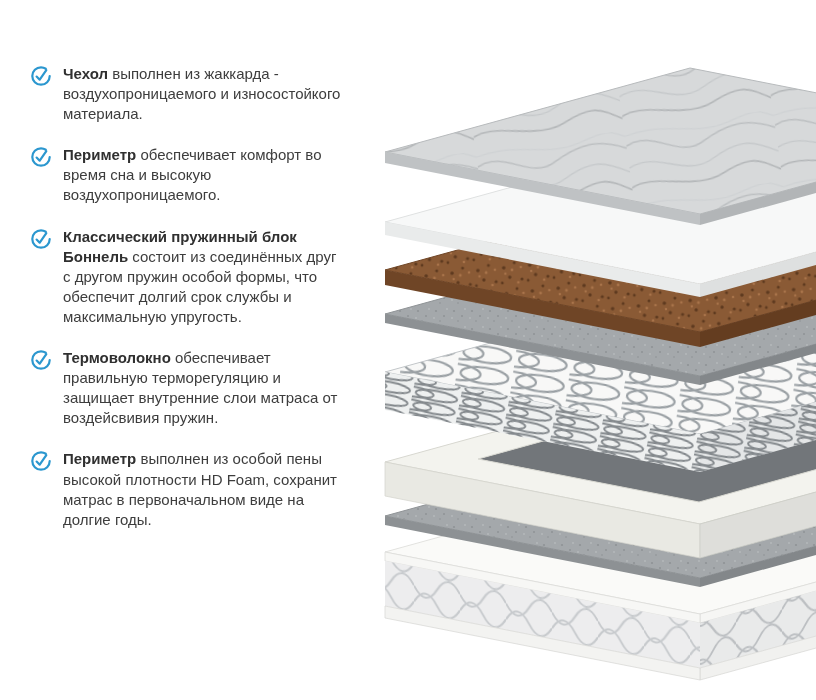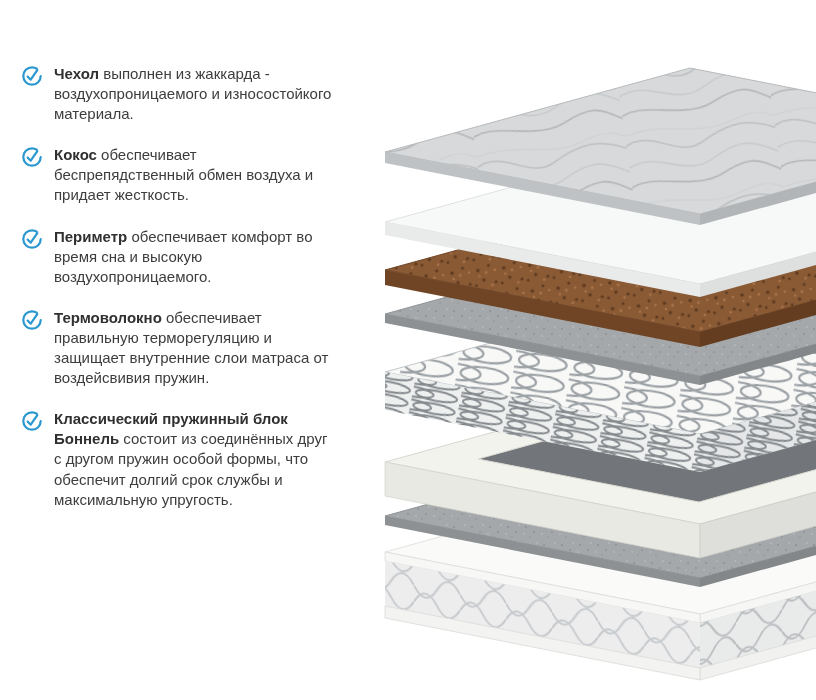--- a/index.html
+++ b/index.html
@@ -4,21 +4,21 @@
 <style>
   html,body{margin:0;padding:0;}
   body{
     width:816px;height:700px;background:#ffffff;
     font-family:"Liberation Sans", sans-serif;
     overflow:hidden;position:relative;
   }
   .canvas{position:relative;width:816px;height:700px;background:#ffffff;}
   svg.illustration{position:absolute;left:0;top:0;width:816px;height:700px;}
   .features{
-    position:absolute;left:21px;top:64px;width:318px;
+    position:absolute;left:30px;top:64px;width:318px;
     display:flex;flex-direction:column;gap:21px;z-index:2;
   }
   .feature{display:flex;gap:11px;align-items:flex-start;}
   .icon{flex:0 0 auto;margin-top:1px;width:22px;height:22px;}
   .feature-text{
     margin:0;font-size:15px;line-height:1.34;color:#3d3d3d;
   }
   .feature-text b{font-weight:bold;color:#303030;}
 </style>
 </head>
@@ -152,55 +152,55 @@
     <div class="feature">
       <span class="icon">
         <svg viewBox="0 0 24 24" width="22" height="22">
           <circle cx="12" cy="12" r="9.5" fill="none" stroke-width="2.4" stroke-linecap="round" stroke-dasharray="50 9.7" stroke="#2b97cf"></circle>
           <path d="M7.2,12.6 L10.6,16 L17.8,5.6" fill="none" stroke-width="2.4" stroke-linecap="round" stroke-linejoin="round" stroke="#2b97cf"></path>
         </svg>
       </span>
       <p class="feature-text"><b>Чехол</b> <span>выполнен из жаккарда - воздухопроницаемого и износостойкого материала.</span></p>
     </div>
 
-    <div class="feature">
-      <span class="icon">
-        <svg viewBox="0 0 24 24" width="22" height="22">
-          <circle cx="12" cy="12" r="9.5" fill="none" stroke-width="2.4" stroke-linecap="round" stroke-dasharray="50 9.7" stroke="#2b97cf"></circle>
-          <path d="M7.2,12.6 L10.6,16 L17.8,5.6" fill="none" stroke-width="2.4" stroke-linecap="round" stroke-linejoin="round" stroke="#2b97cf"></path>
-        </svg>
-      </span>
-      <p class="feature-text"><b>Кокос</b> <span>обеспечивает беспрепядственный обмен воздуха и придает жесткость.</span></p>
-    </div>
 
     <div class="feature">
       <span class="icon">
         <svg viewBox="0 0 24 24" width="22" height="22">
           <circle cx="12" cy="12" r="9.5" fill="none" stroke-width="2.4" stroke-linecap="round" stroke-dasharray="50 9.7" stroke="#2b97cf"></circle>
           <path d="M7.2,12.6 L10.6,16 L17.8,5.6" fill="none" stroke-width="2.4" stroke-linecap="round" stroke-linejoin="round" stroke="#2b97cf"></path>
         </svg>
       </span>
       <p class="feature-text"><b>Периметр</b> <span>обеспечивает комфорт во время сна и высокую воздухопроницаемого.</span></p>
     </div>
 
     <div class="feature">
       <span class="icon">
         <svg viewBox="0 0 24 24" width="22" height="22">
           <circle cx="12" cy="12" r="9.5" fill="none" stroke-width="2.4" stroke-linecap="round" stroke-dasharray="50 9.7" stroke="#2b97cf"></circle>
           <path d="M7.2,12.6 L10.6,16 L17.8,5.6" fill="none" stroke-width="2.4" stroke-linecap="round" stroke-linejoin="round" stroke="#2b97cf"></path>
         </svg>
       </span>
+      <p class="feature-text"><b>Классический пружинный блок Боннель</b> <span>состоит из соединённых друг с другом пружин особой формы, что обеспечит долгий срок службы и максимальную упругость.</span></p>
+    </div>
+
+    <div class="feature">
+      <span class="icon">
+        <svg viewBox="0 0 24 24" width="22" height="22">
+          <circle cx="12" cy="12" r="9.5" fill="none" stroke-width="2.4" stroke-linecap="round" stroke-dasharray="50 9.7" stroke="#2b97cf"></circle>
+          <path d="M7.2,12.6 L10.6,16 L17.8,5.6" fill="none" stroke-width="2.4" stroke-linecap="round" stroke-linejoin="round" stroke="#2b97cf"></path>
+        </svg>
+      </span>
       <p class="feature-text"><b>Термоволокно</b> <span>обеспечивает правильную терморегуляцию и защищает внутренние слои матраса от воздейсвивия пружин.</span></p>
     </div>
 
     <div class="feature">
       <span class="icon">
         <svg viewBox="0 0 24 24" width="22" height="22">
           <circle cx="12" cy="12" r="9.5" fill="none" stroke-width="2.4" stroke-linecap="round" stroke-dasharray="50 9.7" stroke="#2b97cf"></circle>
           <path d="M7.2,12.6 L10.6,16 L17.8,5.6" fill="none" stroke-width="2.4" stroke-linecap="round" stroke-linejoin="round" stroke="#2b97cf"></path>
         </svg>
       </span>
-      <p class="feature-text"><b>Классический пружинный блок Боннель</b> <span>состоит из соединённых друг с другом пружин особой формы, что обеспечит долгий срок службы и максимальную упругость.</span></p>
-    </div>
-
+      <p class="feature-text"><b>Периметр</b> <span>выполнен из особой пены высокой плотности HD Foam, сохранит матрас в первоначальном виде на долгие годы.</span></p>
+    </div>
 
   </div>
 </div>
 
 </body></html>

